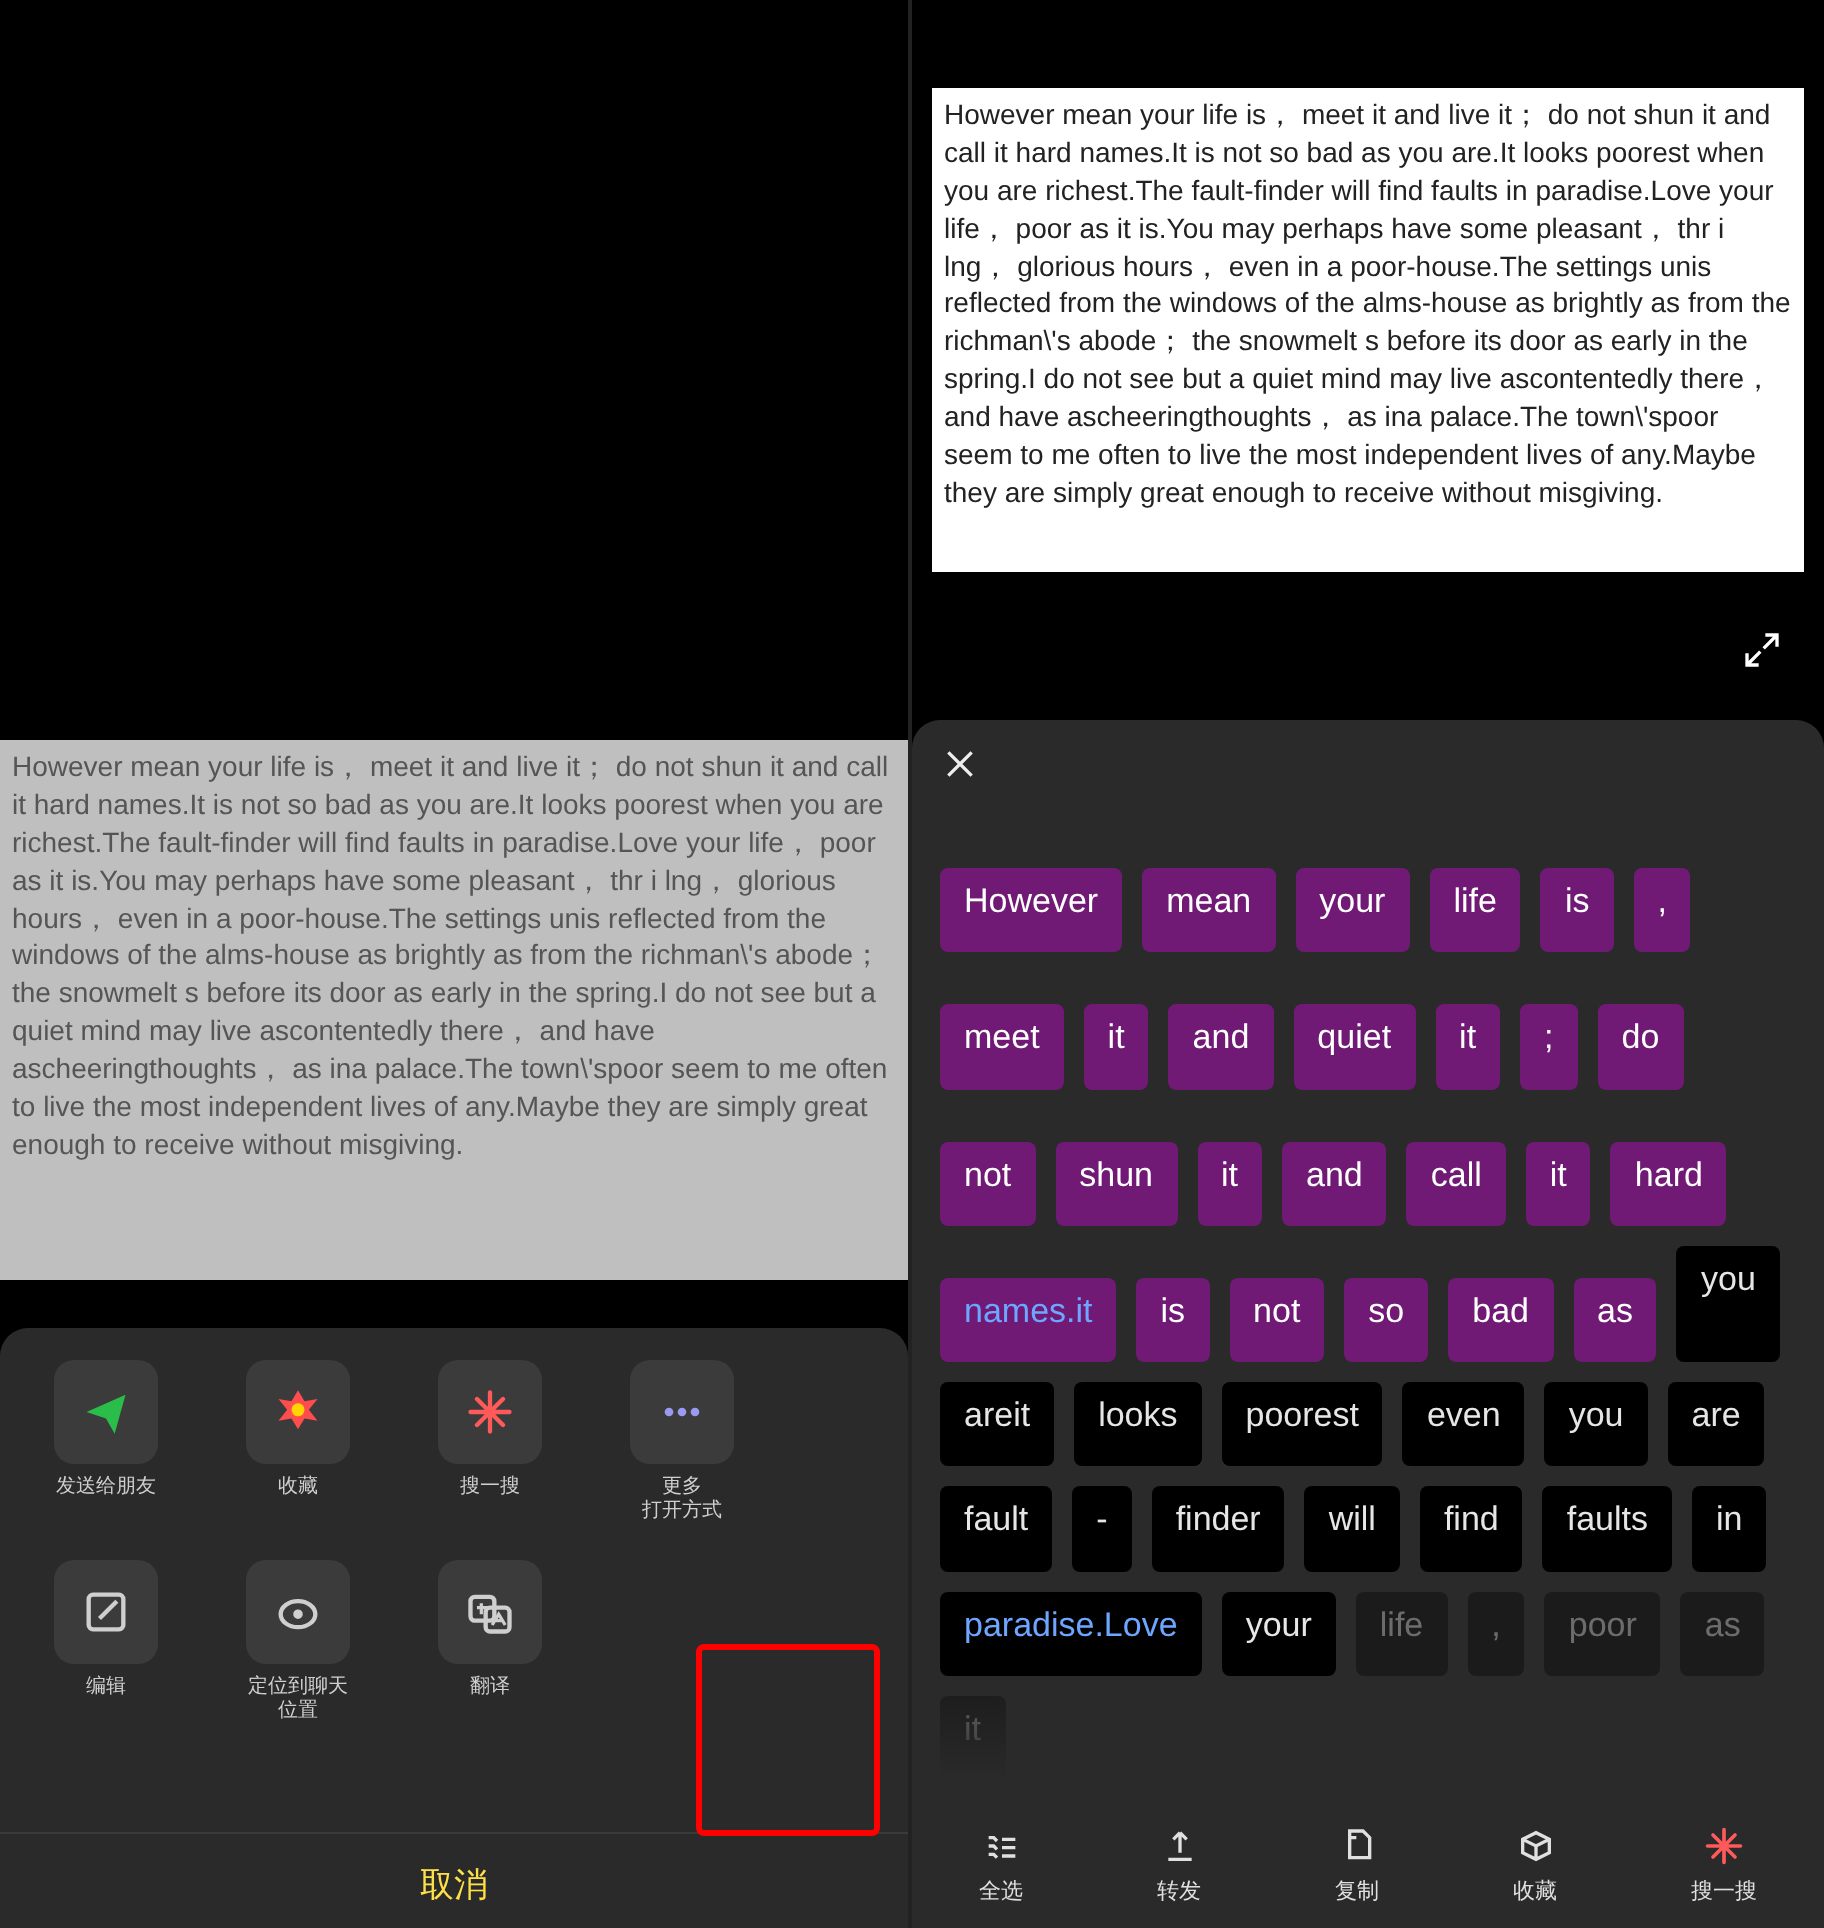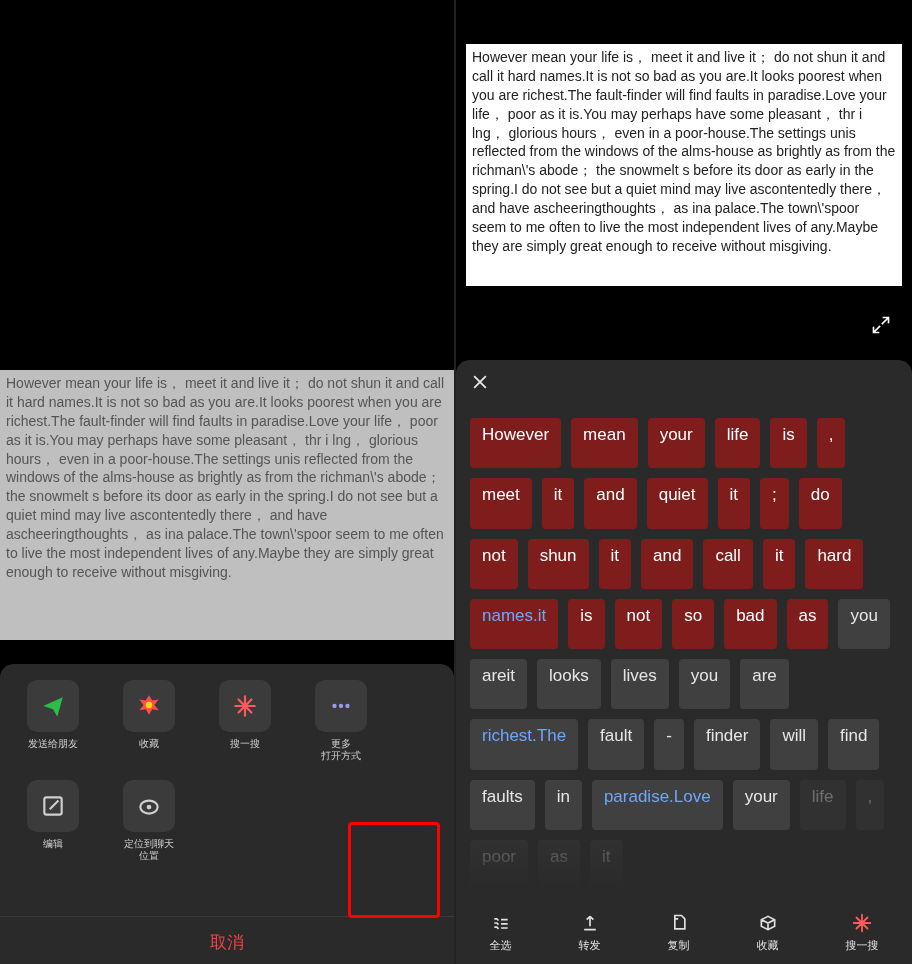--- a/index.html
+++ b/index.html
@@ -77,21 +77,21 @@
     position: absolute;
     border: 3px solid #ff0000;
     border-radius: 4px;
     width: 92px;
     height: 96px;
     bottom: 46px;
     left: 348px;
     pointer-events: none;
   }
   .left .cancel {
-    color: #ef4444;
+    color: #fde047;
     text-align: center;
     font-size: 17px;
     padding: 14px 0 10px 0;
     border-top: 1px solid #3a3a3a;
     position: absolute;
     bottom: 0;
     left: 0;
     right: 0;
     background: #2a2a2a;
   }
@@ -155,23 +155,23 @@
     height: 50px;
     background: linear-gradient(to bottom, rgba(42,42,42,0), #2a2a2a);
   }
   .right .chip {
     padding: 6px 12px;
     border-radius: 4px;
     font-size: 17px;
     line-height: 1.3;
     font-weight: 400;
     color: #e6e6e6;
-    background: #404040;
-  }
-  .right .chip.sel { background: #7f1d1d; color: #fff; }
+    background: #000000;
+  }
+  .right .chip.sel { background: #701a75; color: #fff; margin-top: 16px; }
   .right .chip.link { color: #6ea6ff; }
   .right .chip.fade { opacity: 0.35; }
   .right .toolbar {
     position: absolute;
     bottom: 0;
     left: 0;
     right: 0;
     height: 64px;
     display: flex;
     justify-content: space-around;
@@ -248,20 +248,31 @@
         </div>
         <div class="item">
           <div class="tile">
             <svg viewBox="0 0 24 24" width="26" height="26">
               <ellipse cx="12" cy="13" rx="8" ry="6"></ellipse>
               <circle cx="12" cy="13" r="1.2" fill="currentColor"></circle>
             </svg>
           </div>
           <div class="label">定位到聊天
 位置</div>
+        </div>
+        <div class="item">
+          <div class="tile">
+            <svg viewBox="0 0 24 24" width="26" height="26">
+              <rect x="3" y="5" width="11" height="11" rx="2"></rect>
+              <rect x="10" y="10" width="11" height="11" rx="2"></rect>
+              <path d="M6 10h5M8 8v5" stroke-width="1.5"></path>
+              <path d="M13 18l3-5 3 5M14 16h4" stroke-width="1.5"></path>
+            </svg>
+          </div>
+          <div class="label">翻译</div>
         </div>
       </div>
     <div class="cancel">取消</div>
   </div>
   <div class="highlight-box"></div>
 </div>
 
 <div class="panel right">
   <div class="topimg">However mean your life is， meet it and live it； do not shun it and call it hard names.It is not so bad as you are.It looks poorest when you are richest.The fault-finder will find faults in paradise.Love your life， poor as it is.You may perhaps have some pleasant， thr i lng， glorious hours， even in a poor-house.The settings unis reflected from the windows of the alms-house as brightly as from the richman\'s abode； the snowmelt s before its door as early in the spring.I do not see but a quiet mind may live ascontentedly there， and have ascheeringthoughts， as ina palace.The town\'spoor seem to me often to live the most independent lives of any.Maybe they are simply great enough to receive without misgiving.</div>
   <div class="expand">
@@ -301,24 +312,24 @@
         <span class="chip sel">hard</span>
         <span class="chip sel link">names.it</span>
         <span class="chip sel">is</span>
         <span class="chip sel">not</span>
         <span class="chip sel">so</span>
         <span class="chip sel">bad</span>
         <span class="chip sel">as</span>
         <span class="chip">you</span>
         <span class="chip">areit</span>
         <span class="chip">looks</span>
-        <span class="chip">lives</span>
+        <span class="chip">poorest</span>
+        <span class="chip">even</span>
         <span class="chip">you</span>
         <span class="chip">are</span>
-        <span class="chip link">richest.The</span>
         <span class="chip">fault</span>
         <span class="chip">-</span>
         <span class="chip">finder</span>
         <span class="chip">will</span>
         <span class="chip">find</span>
         <span class="chip">faults</span>
         <span class="chip">in</span>
         <span class="chip link">paradise.Love</span>
         <span class="chip">your</span>
         <span class="chip fade">life</span>

